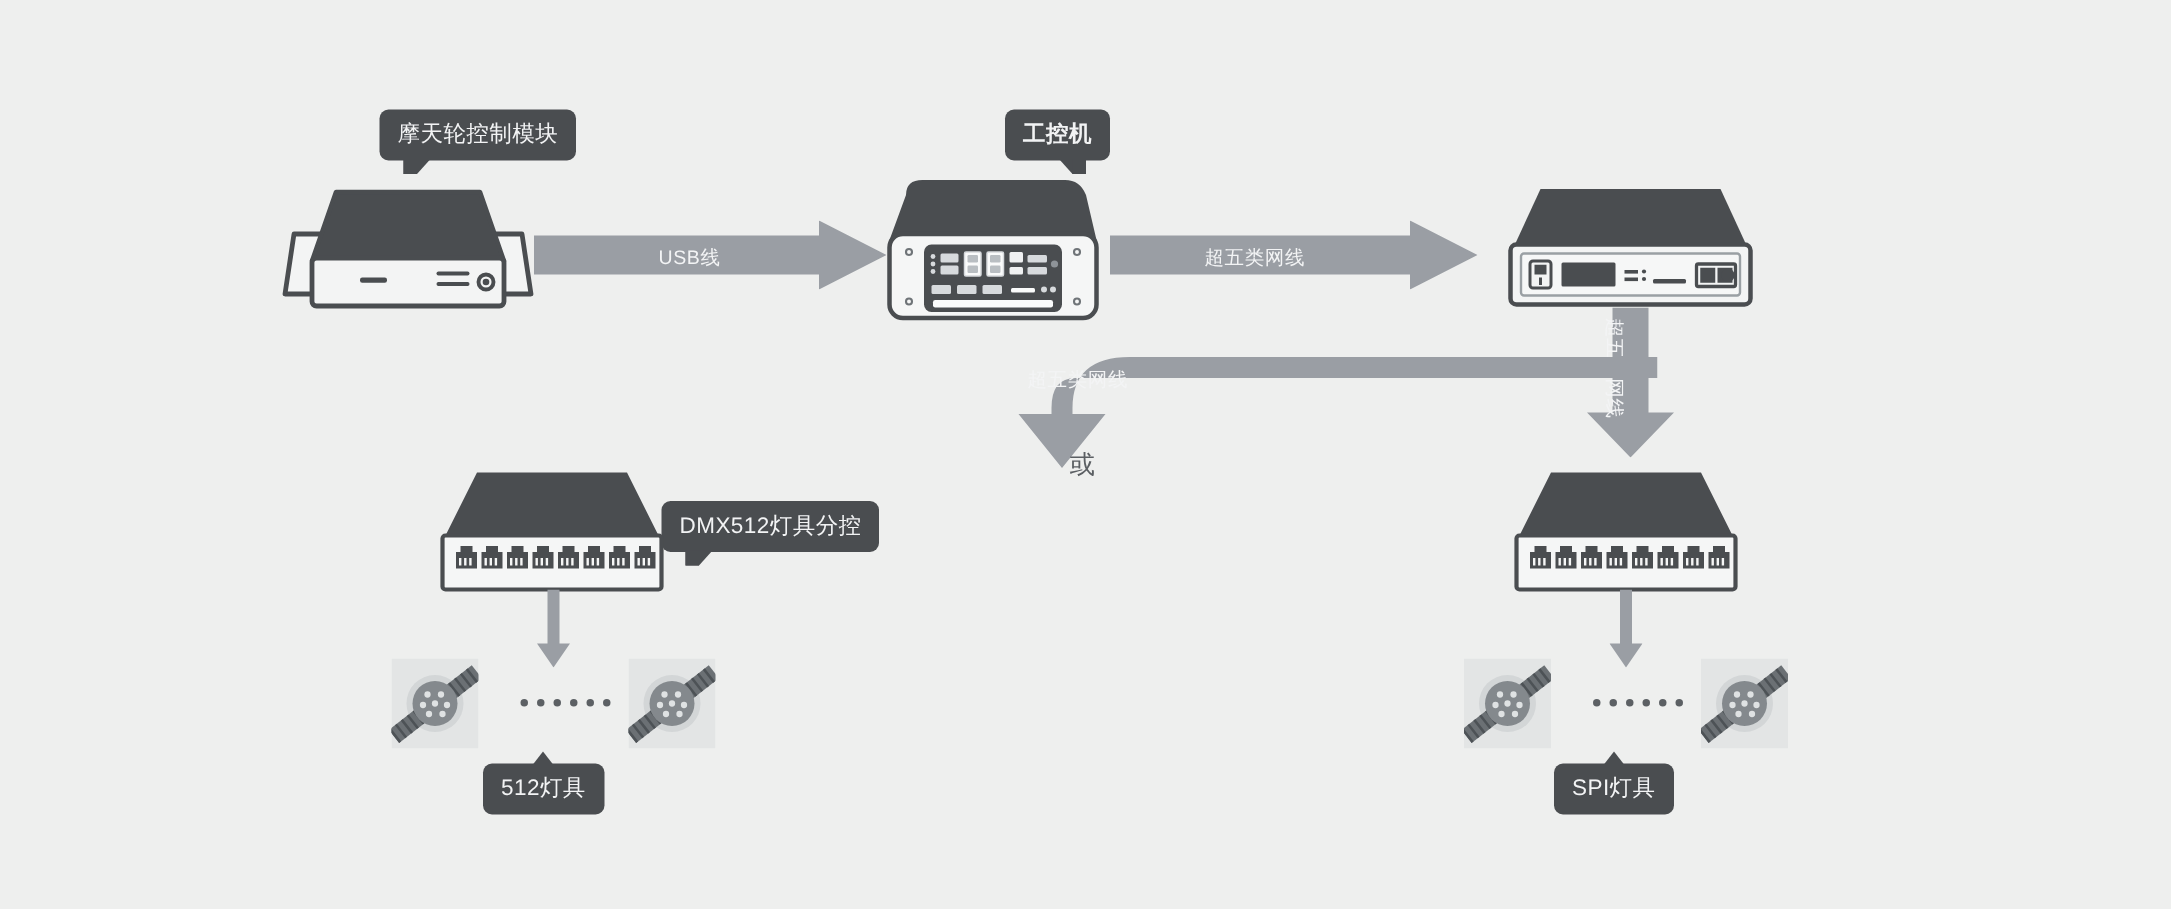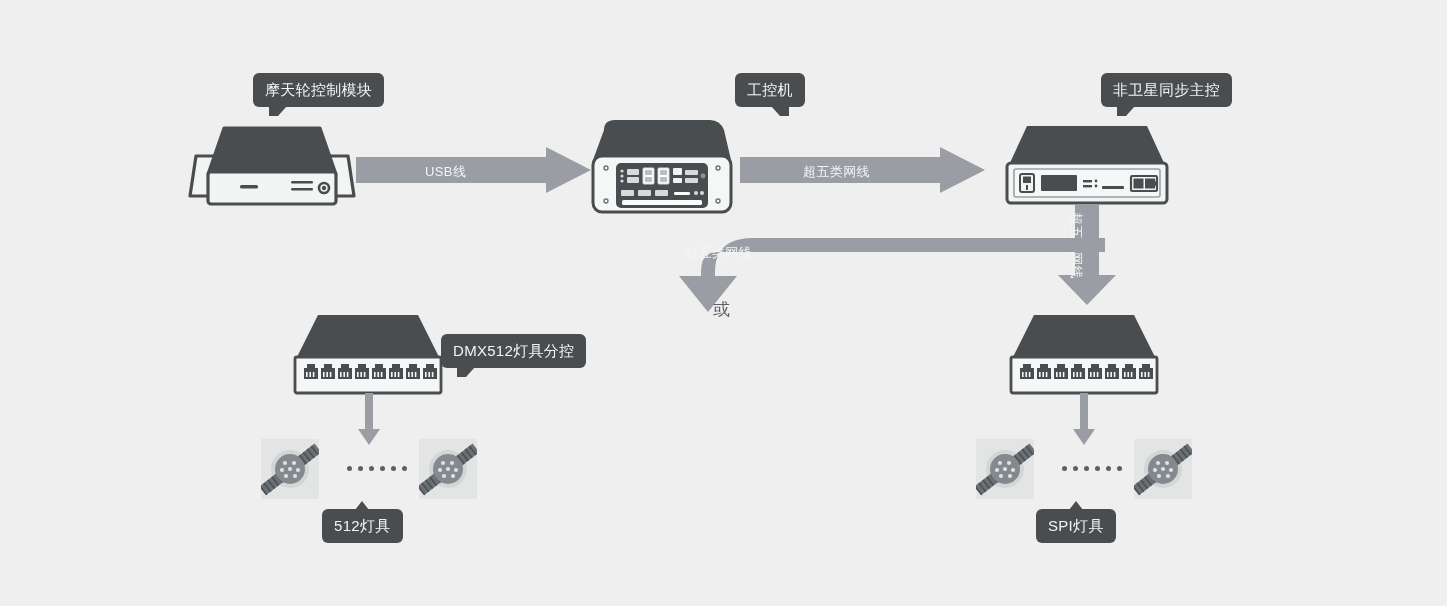--- a/index.html
+++ b/index.html
@@ -92,23 +92,22 @@
   }
   svg { display: block; }
 </style>
 </head>
 <body>
 
 <div id="canvas">
 
   <div class="callout tail-bl" style="left:253px; top:73px;">摩天轮控制模块</div>
 
-  <div class="callout tail-br" style="left:735px; top:73px;">工控机</div>
-
-  <div class="callout tail-bl" style="left:1101px; top:73px;">非卫星同步主控</div>
+  <div class="callout tail-br" style="left:670px; top:73px;font-weight:bold;">工控机</div>
+
 
   <div class="abs" style="left:186px; top:118px;">
     <svg width="172" height="92" viewBox="0 0 172 92">
 
       <path d="M36 38 L10 38 L4 78 L36 78 Z" fill="#f3f4f4" stroke="#4a4d50" stroke-width="3.2" stroke-linejoin="round"></path>
 
       <path d="M136 38 L162 38 L168 78 L136 78 Z" fill="#f3f4f4" stroke="#4a4d50" stroke-width="3.2" stroke-linejoin="round"></path>
 
       <path d="M38 10 L134 10 L150 56 L22 56 Z" fill="#4a4d50" stroke="#4a4d50" stroke-width="3" stroke-linejoin="round"></path>
 
@@ -120,21 +119,21 @@
       <circle cx="138" cy="70" r="5" fill="none" stroke="#4a4d50" stroke-width="2.6"></circle>
       <circle cx="138" cy="70" r="2.2" fill="#4a4d50"></circle>
     </svg>
   </div>
 
   <div class="abs" style="left:356px; top:147px;">
     <svg width="235" height="46" viewBox="0 0 235 46">
       <path d="M0 10 L190 10 L190 0 L235 23 L190 46 L190 36 L0 36 Z" fill="#9a9ea4"></path>
     </svg>
   </div>
-  <div class="arrow-label" style="left:425px; top:163px;">USB线</div>
+  <div class="arrow-label" style="left:439px; top:163px;">USB线</div>
 
   <div class="abs" style="left:588px; top:108px;">
     <svg width="148" height="108" viewBox="0 0 148 108">
 
       <path d="M16 22 Q16 12 27 12 L122 12 Q132 12 136 22 L143 52 L5 52 Z" fill="#4a4d50"></path>
 
       <rect x="5" y="48" width="138" height="56" rx="9" ry="9" fill="#f5f6f6" stroke="#4a4d50" stroke-width="3"></rect>
 
       <circle cx="18" cy="60" r="2" fill="none" stroke="#6f7478" stroke-width="1.4"></circle>
       <circle cx="130" cy="60" r="2" fill="none" stroke="#6f7478" stroke-width="1.4"></circle>

